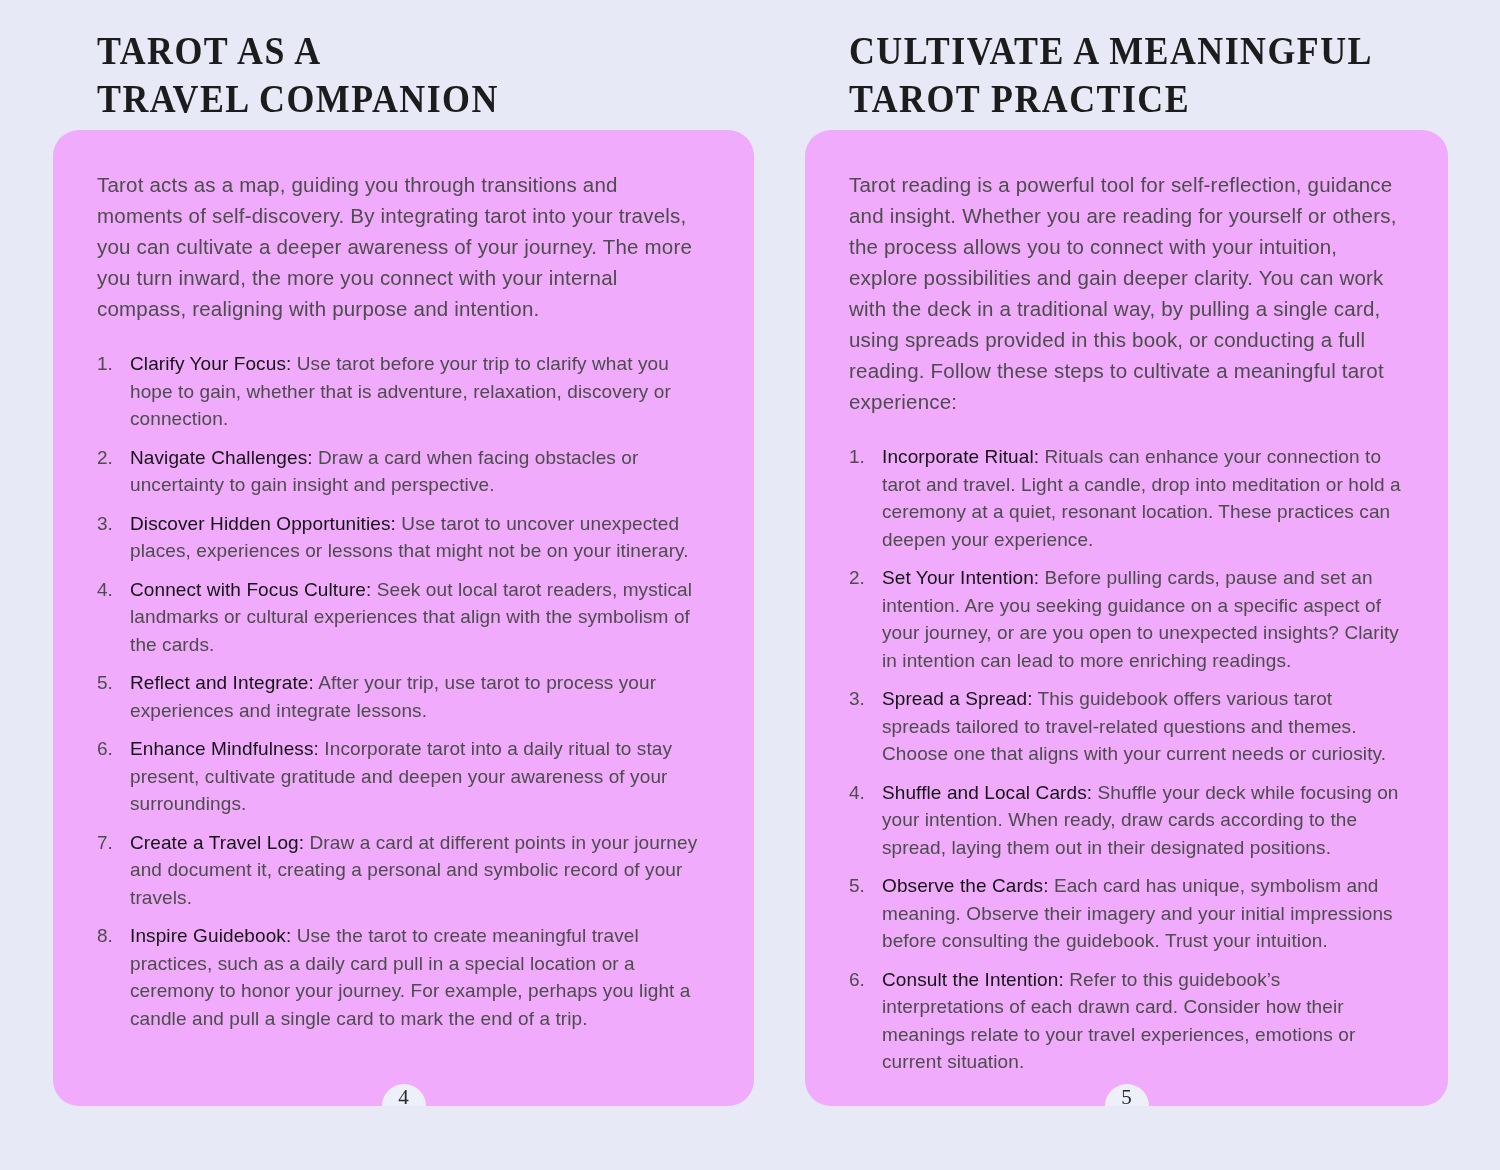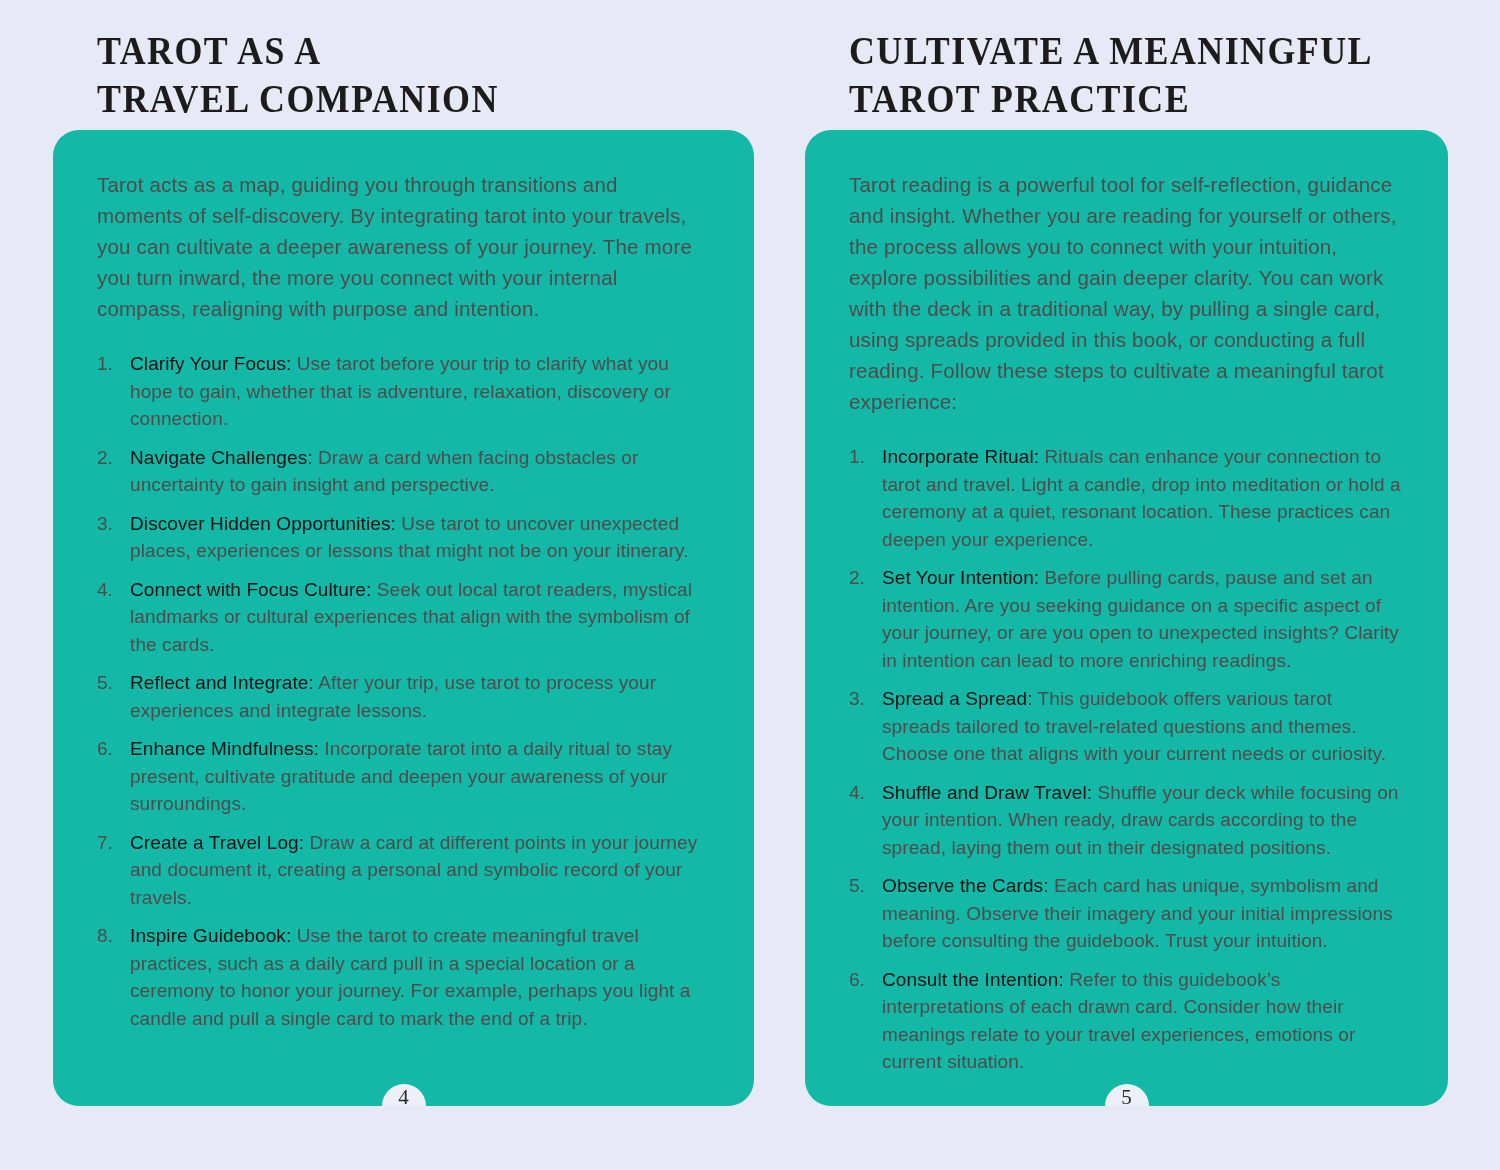--- a/index.html
+++ b/index.html
@@ -26,21 +26,21 @@
     color: #1d1c1c;
     margin: 0 0 0 44px;
     height: 104px;
     text-transform: uppercase;
     transform: scale(0.97, 1.08);
     transform-origin: left top;
   }
   .page-title span { display: block; }
 
   .card {
-    background: #14b8a6;
+    background: #f0abfc;
     border-radius: 26px;
     position: relative;
     overflow: hidden;
     box-sizing: border-box;
     padding: 39px 46px 0 44px;
     height: 976px;
   }
 
   .intro {
     font-size: 20.5px;
@@ -154,21 +154,21 @@
         <div class="item">
           <span class="num">2.</span>
           <p><b>Set Your Intention:</b> Before pulling cards, pause and set an intention. Are you seeking guidance on a specific aspect of your journey, or are you open to unexpected insights? Clarity in intention can lead to more enriching readings.</p>
         </div>
         <div class="item">
           <span class="num">3.</span>
           <p><b>Spread a Spread:</b> This guidebook offers various tarot spreads tailored to travel-related questions and themes. Choose one that aligns with your current needs or curiosity.</p>
         </div>
         <div class="item">
           <span class="num">4.</span>
-          <p><b>Shuffle and Draw Travel:</b> Shuffle your deck while focusing on your intention. When ready, draw cards according to the spread, laying them out in their designated positions.</p>
+          <p><b>Shuffle and Local Cards:</b> Shuffle your deck while focusing on your intention. When ready, draw cards according to the spread, laying them out in their designated positions.</p>
         </div>
         <div class="item">
           <span class="num">5.</span>
           <p><b>Observe the Cards:</b> Each card has unique, symbolism and meaning. Observe their imagery and your initial impressions before consulting the guidebook. Trust your intuition.</p>
         </div>
         <div class="item">
           <span class="num">6.</span>
           <p><b>Consult the Intention:</b> Refer to this guidebook’s interpretations of each drawn card. Consider how their meanings relate to your travel experiences, emotions or current situation.</p>
         </div>
       </div>

